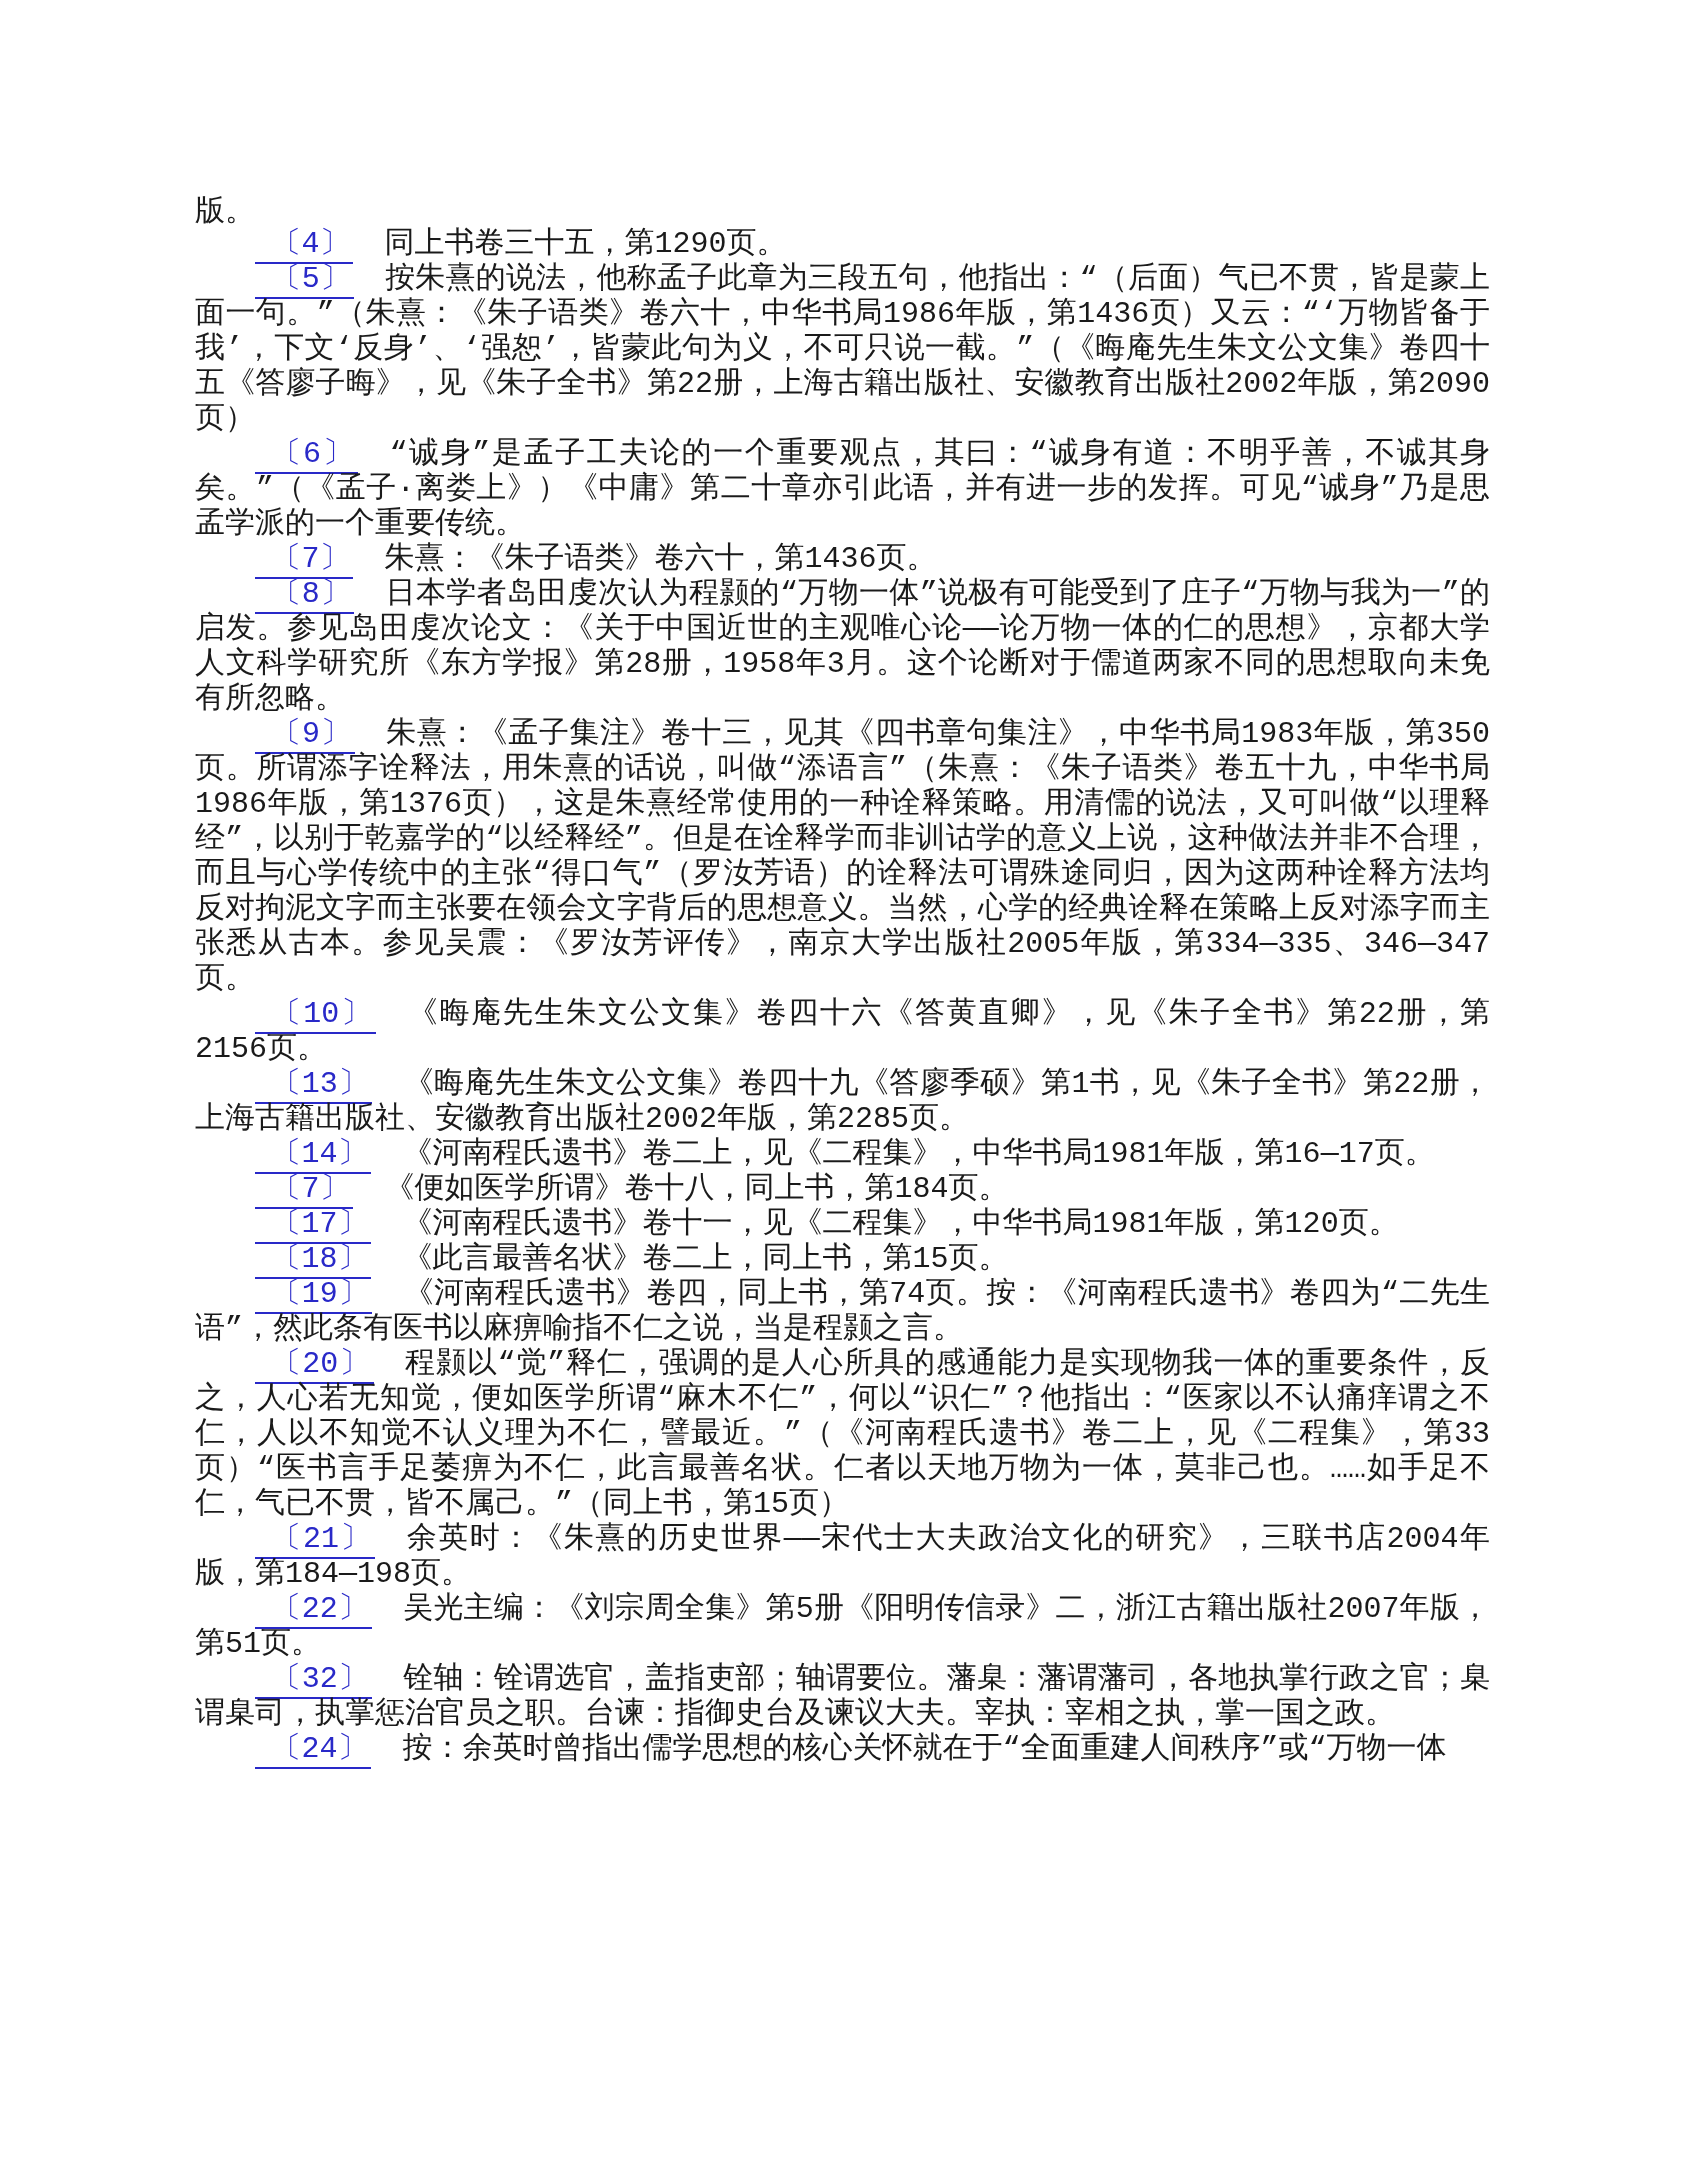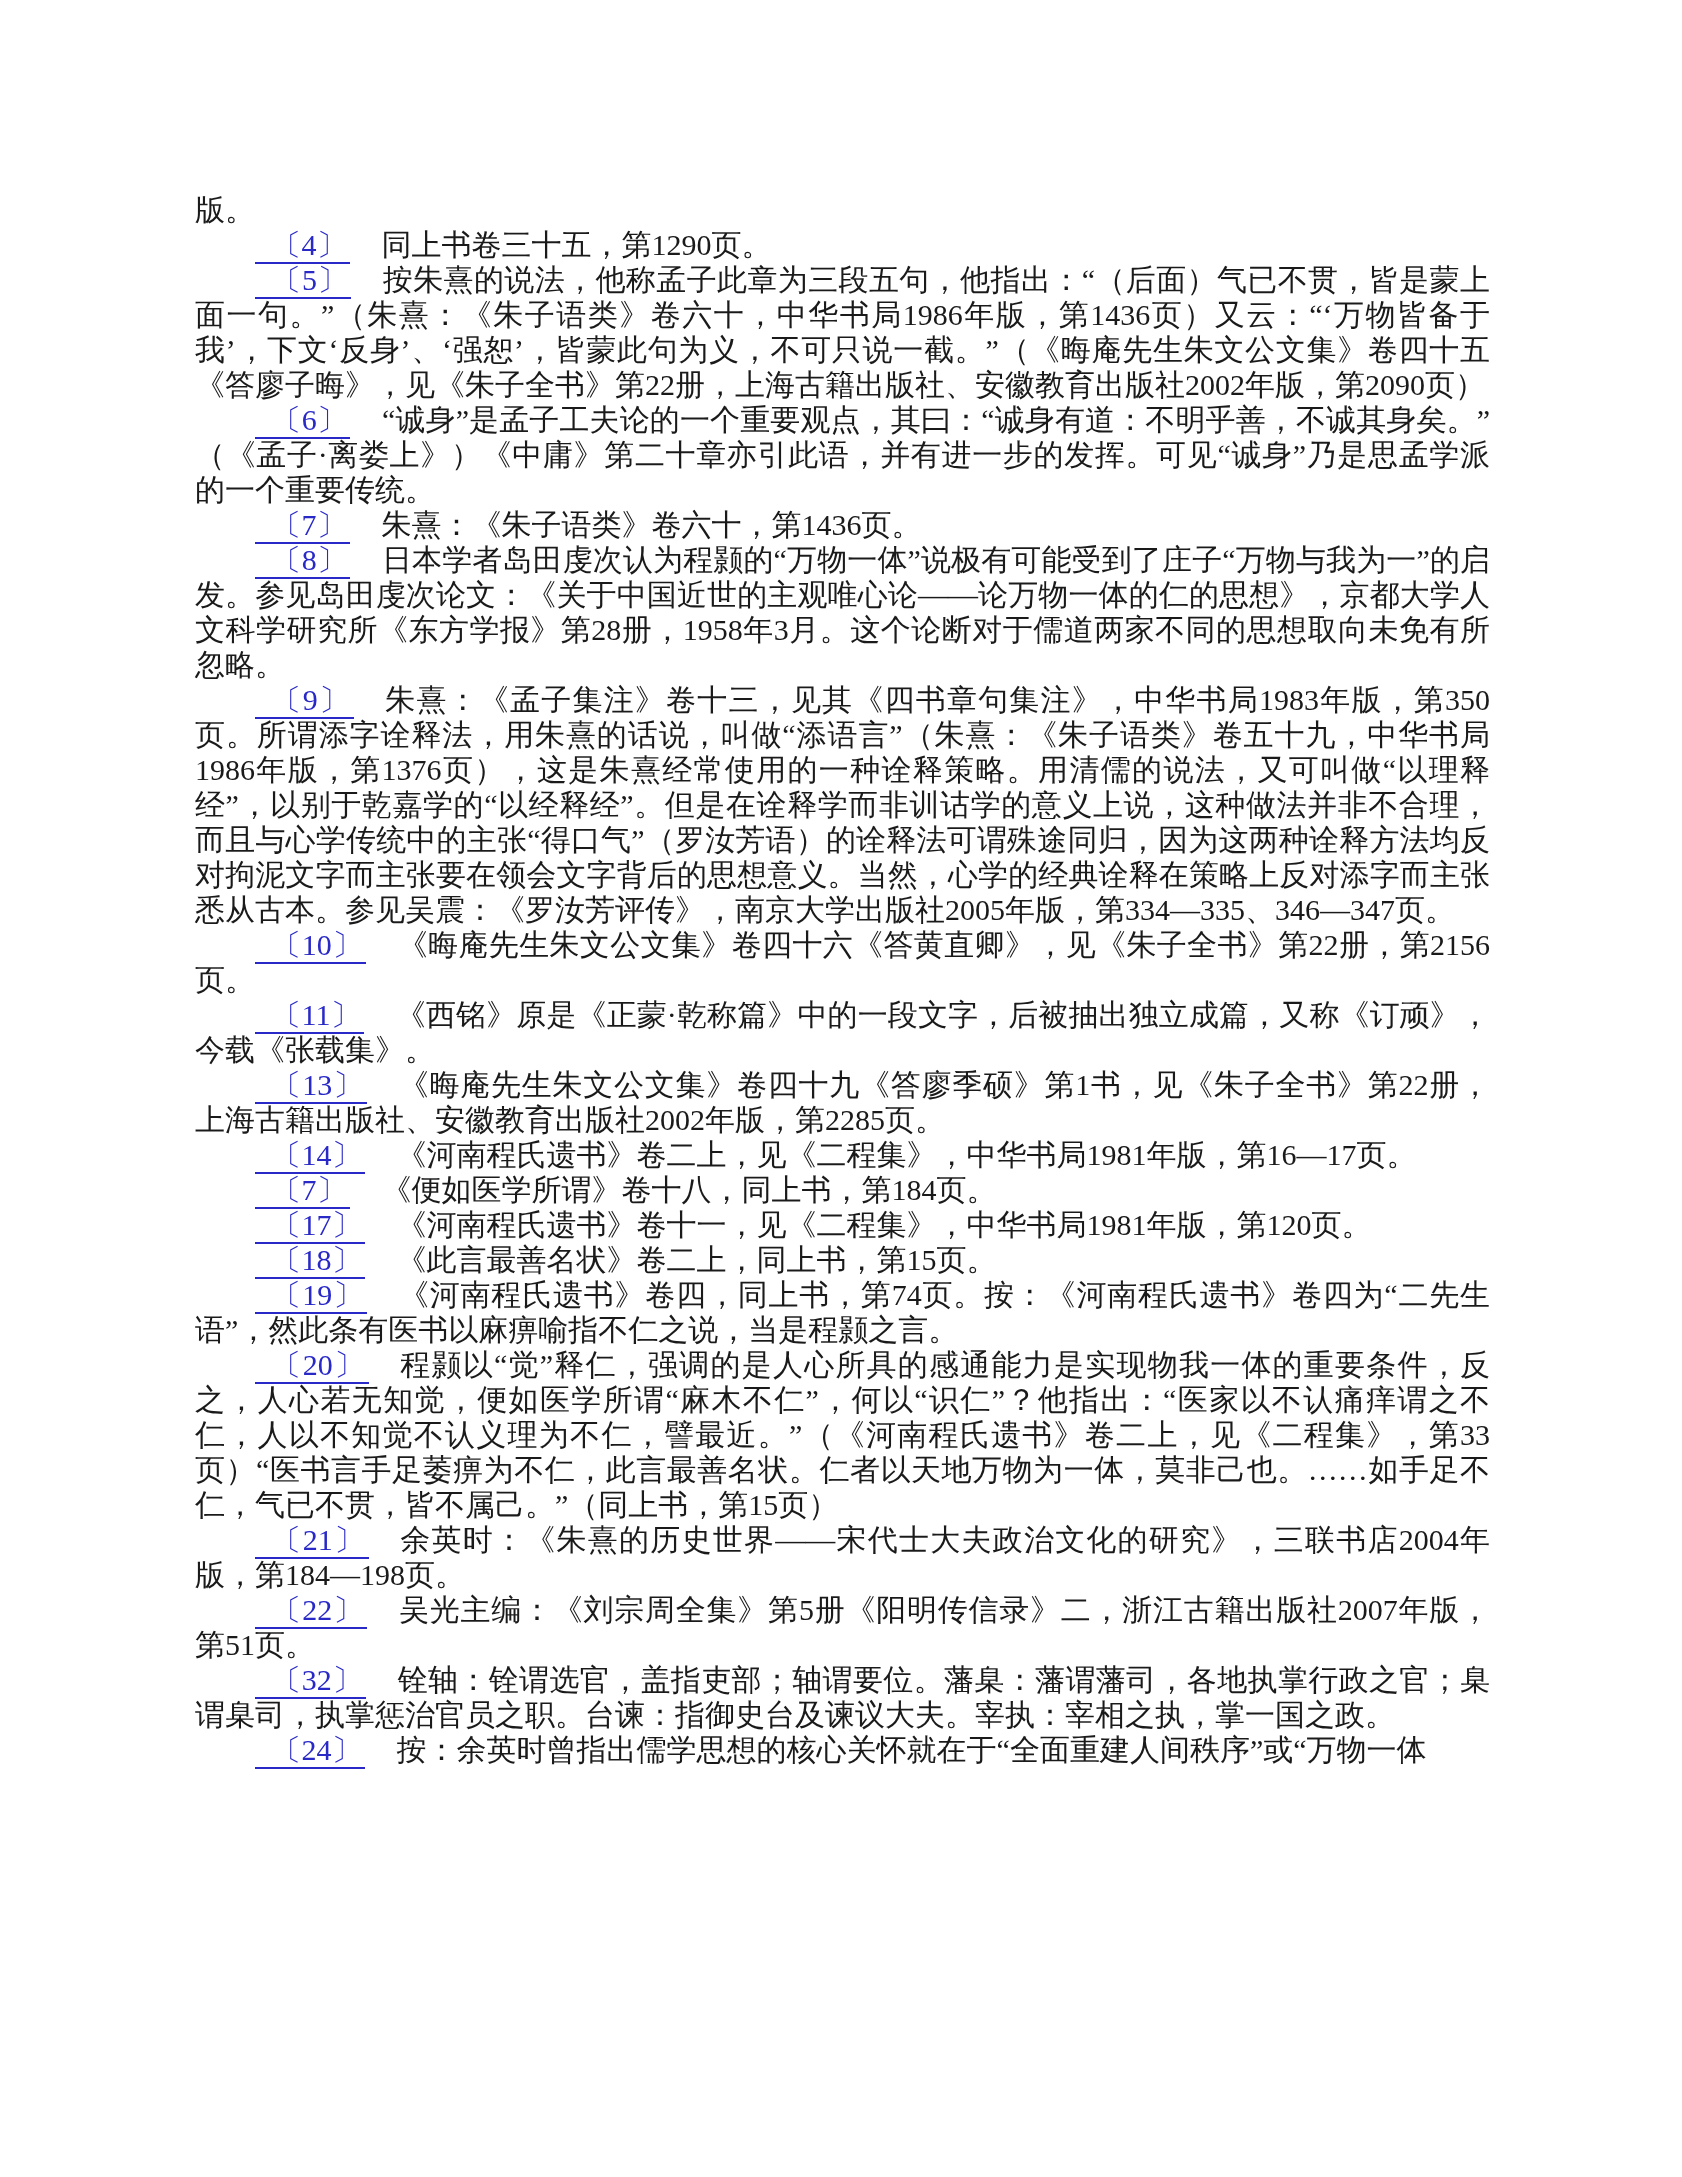--- a/index.html
+++ b/index.html
@@ -23,20 +23,21 @@
     line-height: 35px;
     color: var(--text-color, #1a1a1a);
     text-align: justify;
   }
   .para {
     margin: 0;
     padding: 0;
   }
   .para.footnote {
     text-indent: 2em;
+    font-family: Liberation Mono, monospace;
   }
   .para.continuation {
     text-indent: 0;
   }
   .fn-num {
     color: var(--link-color, #2929c8);
     text-decoration: none;
     border-bottom: 2px solid currentColor;
     padding: 0 0.12em 1px 0.55em;
     margin-right: 1.05em;
@@ -50,21 +51,20 @@
   <div class="text-block">
     <p class="para continuation">版。</p>
 
   <p class="para footnote"><a class="fn-num" href="#">〔4〕</a><span>同上书卷三十五，第1290页。</span></p>
       <p class="para footnote"><a class="fn-num" href="#">〔5〕</a><span>按朱熹的说法，他称孟子此章为三段五句，他指出：“（后面）气已不贯，皆是蒙上面一句。”（朱熹：《朱子语类》卷六十，中华书局1986年版，第1436页）又云：“‘万物皆备于我’，下文‘反身’、‘强恕’，皆蒙此句为义，不可只说一截。”（《晦庵先生朱文公文集》卷四十五《答廖子晦》，见《朱子全书》第22册，上海古籍出版社、安徽教育出版社2002年版，第2090页）</span></p>
       <p class="para footnote"><a class="fn-num" href="#">〔6〕</a><span>“诚身”是孟子工夫论的一个重要观点，其曰：“诚身有道：不明乎善，不诚其身矣。”（《孟子·离娄上》）《中庸》第二十章亦引此语，并有进一步的发挥。可见“诚身”乃是思孟学派的一个重要传统。</span></p>
       <p class="para footnote"><a class="fn-num" href="#">〔7〕</a><span>朱熹：《朱子语类》卷六十，第1436页。</span></p>
       <p class="para footnote"><a class="fn-num" href="#">〔8〕</a><span>日本学者岛田虔次认为程颢的“万物一体”说极有可能受到了庄子“万物与我为一”的启发。参见岛田虔次论文：《关于中国近世的主观唯心论——论万物一体的仁的思想》，京都大学人文科学研究所《东方学报》第28册，1958年3月。这个论断对于儒道两家不同的思想取向未免有所忽略。</span></p>
       <p class="para footnote"><a class="fn-num" href="#">〔9〕</a><span>朱熹：《孟子集注》卷十三，见其《四书章句集注》，中华书局1983年版，第350页。所谓添字诠释法，用朱熹的话说，叫做“添语言”（朱熹：《朱子语类》卷五十九，中华书局1986年版，第1376页），这是朱熹经常使用的一种诠释策略。用清儒的说法，又可叫做“以理释经”，以别于乾嘉学的“以经释经”。但是在诠释学而非训诂学的意义上说，这种做法并非不合理，而且与心学传统中的主张“得口气”（罗汝芳语）的诠释法可谓殊途同归，因为这两种诠释方法均反对拘泥文字而主张要在领会文字背后的思想意义。当然，心学的经典诠释在策略上反对添字而主张悉从古本。参见吴震：《罗汝芳评传》，南京大学出版社2005年版，第334—335、346—347页。</span></p>
       <p class="para footnote"><a class="fn-num" href="#">〔10〕</a><span>《晦庵先生朱文公文集》卷四十六《答黄直卿》，见《朱子全书》第22册，第2156页。</span></p>
-      <p class="para footnote"><a class="fn-num" href="#">〔11〕</a><span>《西铭》原是《正蒙·乾称篇》中的一段文字，后被抽出独立成篇，又称《订顽》，今载《张载集》。</span></p>
       <p class="para footnote"><a class="fn-num" href="#">〔13〕</a><span>《晦庵先生朱文公文集》卷四十九《答廖季硕》第1书，见《朱子全书》第22册，上海古籍出版社、安徽教育出版社2002年版，第2285页。</span></p>
       <p class="para footnote"><a class="fn-num" href="#">〔14〕</a><span>《河南程氏遗书》卷二上，见《二程集》，中华书局1981年版，第16—17页。</span></p>
       <p class="para footnote"><a class="fn-num" href="#">〔7〕</a><span>《便如医学所谓》卷十八，同上书，第184页。</span></p>
       <p class="para footnote"><a class="fn-num" href="#">〔17〕</a><span>《河南程氏遗书》卷十一，见《二程集》，中华书局1981年版，第120页。</span></p>
       <p class="para footnote"><a class="fn-num" href="#">〔18〕</a><span>《此言最善名状》卷二上，同上书，第15页。</span></p>
       <p class="para footnote"><a class="fn-num" href="#">〔19〕</a><span>《河南程氏遗书》卷四，同上书，第74页。按：《河南程氏遗书》卷四为“二先生语”，然此条有医书以麻痹喻指不仁之说，当是程颢之言。</span></p>
       <p class="para footnote"><a class="fn-num" href="#">〔20〕</a><span>程颢以“觉”释仁，强调的是人心所具的感通能力是实现物我一体的重要条件，反之，人心若无知觉，便如医学所谓“麻木不仁”，何以“识仁”？他指出：“医家以不认痛痒谓之不仁，人以不知觉不认义理为不仁，譬最近。”（《河南程氏遗书》卷二上，见《二程集》，第33页）“医书言手足萎痹为不仁，此言最善名状。仁者以天地万物为一体，莫非己也。……如手足不仁，气已不贯，皆不属己。”（同上书，第15页）</span></p>
       <p class="para footnote"><a class="fn-num" href="#">〔21〕</a><span>余英时：《朱熹的历史世界——宋代士大夫政治文化的研究》，三联书店2004年版，第184—198页。</span></p>
       <p class="para footnote"><a class="fn-num" href="#">〔22〕</a><span>吴光主编：《刘宗周全集》第5册《阳明传信录》二，浙江古籍出版社2007年版，第51页。</span></p>
       <p class="para footnote"><a class="fn-num" href="#">〔32〕</a><span>铨轴：铨谓选官，盖指吏部；轴谓要位。藩臬：藩谓藩司，各地执掌行政之官；臬谓臬司，执掌惩治官员之职。台谏：指御史台及谏议大夫。宰执：宰相之执，掌一国之政。</span></p>

